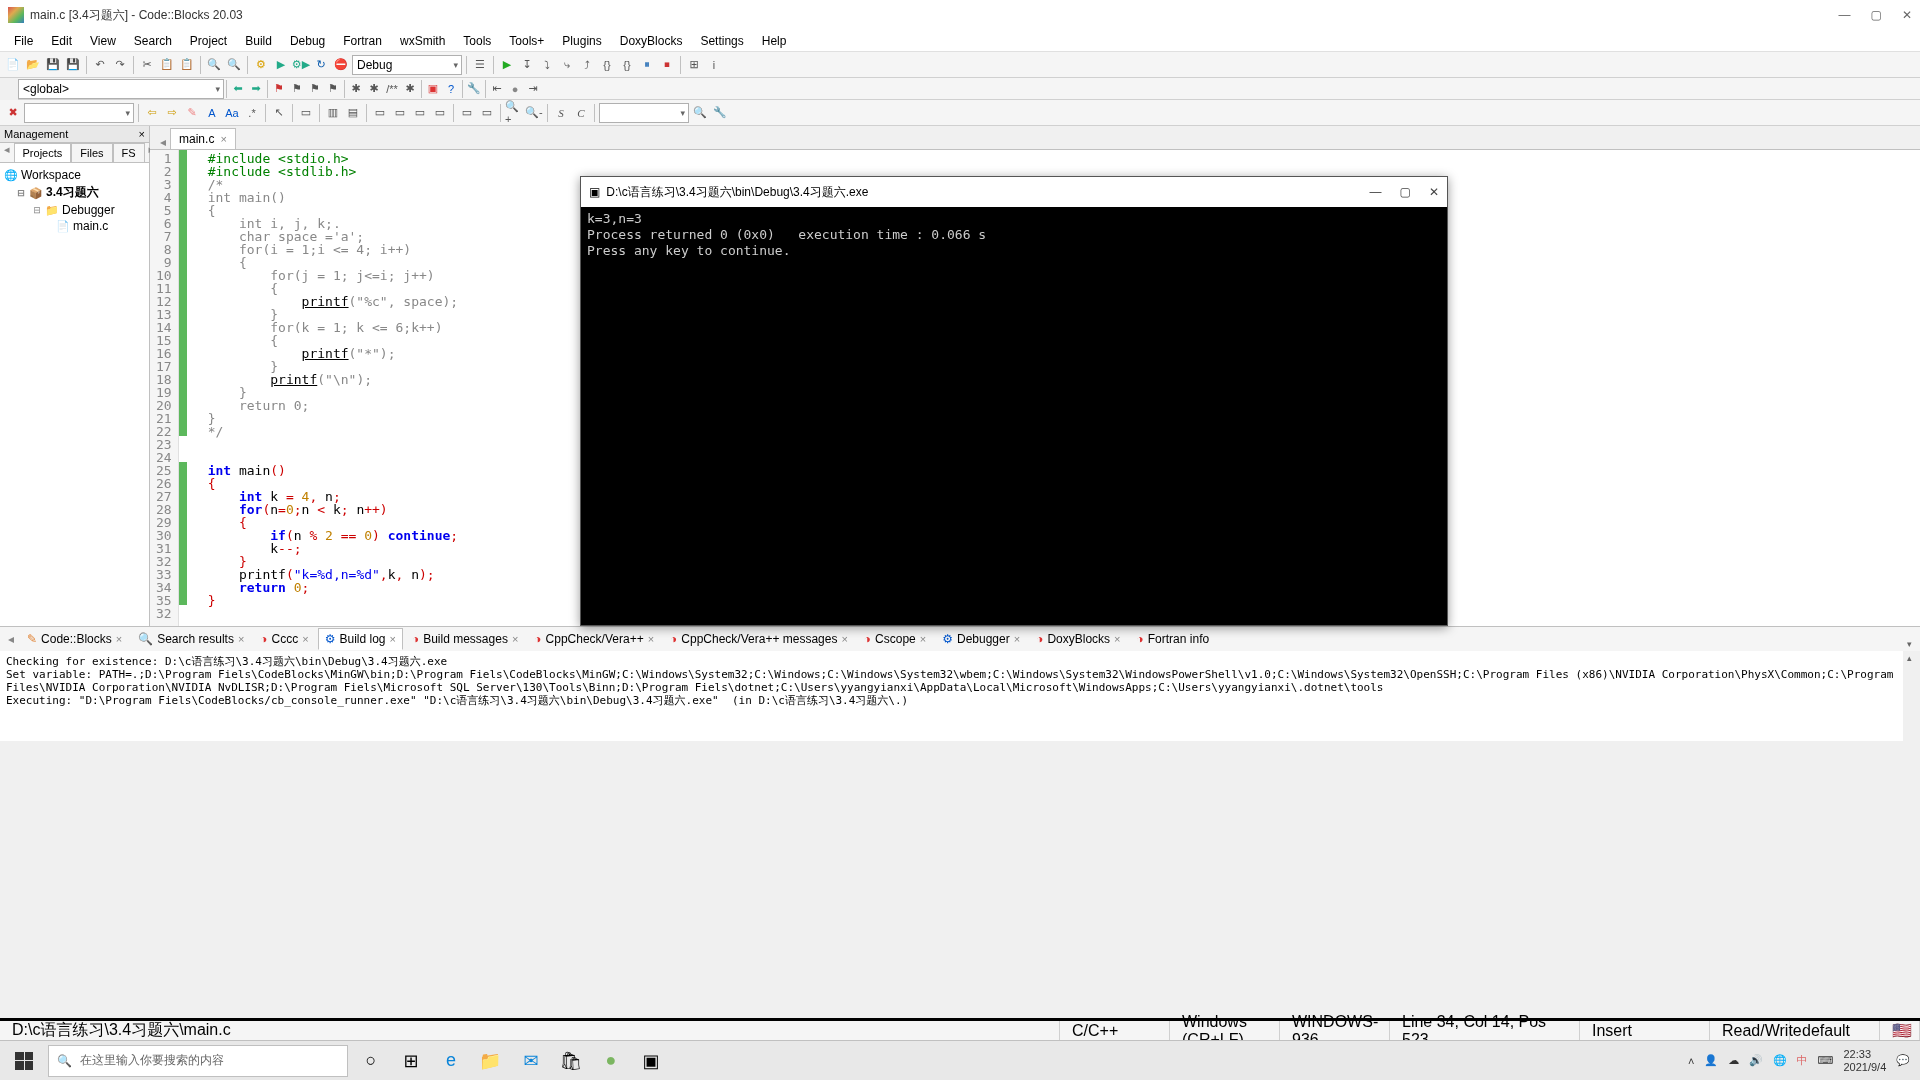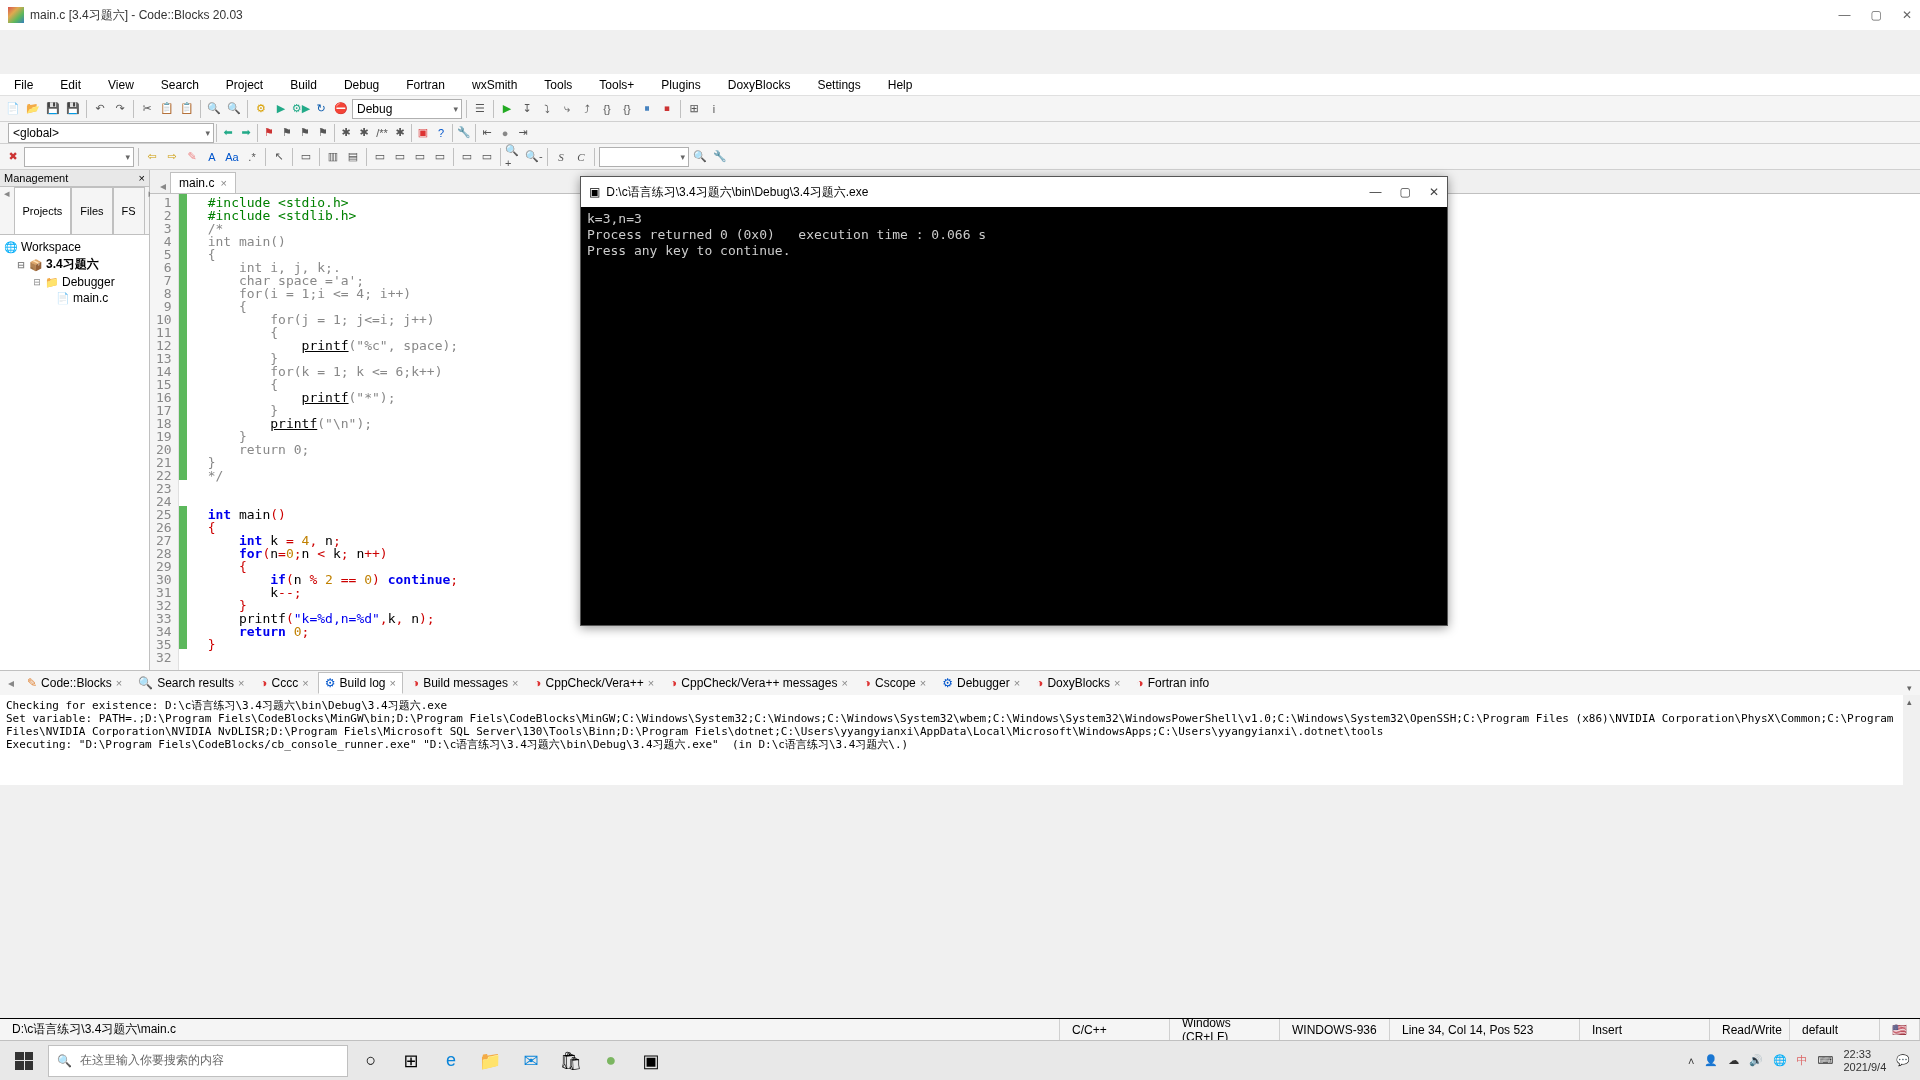--- a/index.html
+++ b/index.html
@@ -1,34 +1,34 @@
 <!DOCTYPE html>
 <html><head>
 <meta charset="utf-8">
 <style>
 * { box-sizing: border-box; margin: 0; padding: 0; }
 body { font-family: "Segoe UI", Tahoma, sans-serif; font-size: 12px; background: #f0f0f0; width: 1920px; height: 1080px; overflow: hidden; position: relative; }
 .titlebar { height: 30px; background: #fff; display: flex; align-items: center; padding: 0 8px; color: #333; }
 .titlebar .icon { width: 16px; height: 16px; margin-right: 6px; background: linear-gradient(135deg,#d9534f,#e0a94f,#5cb85c,#357ebd); }
 .titlebar .wc { margin-left: auto; display: flex; gap: 20px; color: #666; }
 .titlebar .wc span { cursor: default; }
-.menubar { height: 22px; background: #fff; display: flex; align-items: center; padding: 0 6px; gap: 11px; border-bottom: 1px solid #e0e0e0; margin-top: 44px; }
+.menubar { height: 22px; background: #fff; display: flex; align-items: center; padding: 0 6px; gap: 2px; border-bottom: 1px solid #e0e0e0; }
 .menubar span { padding: 2px 8px; cursor: default; }
 .toolbar { height: 26px; background: #f5f5f5; border-bottom: 1px solid #d0d0d0; display: flex; align-items: center; padding: 0 4px; gap: 2px; }
 .tbtn { width: 18px; height: 18px; display: inline-flex; align-items: center; justify-content: center; font-size: 11px; color: #555; cursor: default; }
 .sep { width: 1px; height: 18px; background: #c0c0c0; margin: 0 2px; }
 .dropdown { height: 20px; border: 1px solid #b0b0b0; background: #fff; padding: 0 16px 0 4px; font-size: 12px; display: inline-flex; align-items: center; position: relative; }
 .dropdown::after { content: "▾"; position: absolute; right: 3px; font-size: 9px; color: #666; }
 .row { display: flex; align-items: flex-start; }
-.context { height: 22px; background: #f5f5f5; border-bottom: 1px solid #d0d0d0; display: flex; align-items: center; padding: 0 8px; }
+.context { height: 22px; background: #f5f5f5; border-bottom: 1px solid #d0d0d0; display: flex; align-items: center; padding: 0 0; margin-left: 18px; }
 .main { display: flex; height: 500px; }
 .mgmt { width: 150px; background: #f5f5f5; border-right: 1px solid #c0c0c0; display: flex; flex-direction: column; }
 .mgmt-title { background: #e8e8e8; padding: 2px 4px; font-family: "MS Sans Serif", sans-serif; font-size: 11px; display: flex; justify-content: space-between; border-bottom: 1px solid #c0c0c0; }
 .mgmt-tabs { display: flex; background: #f5f5f5; border-bottom: 1px solid #c0c0c0; font-size: 11px; }
-.mgmt-tab { padding: 17px 8px; border: 1px solid #c0c0c0; border-bottom: none; background: #f5f5f5; cursor: default; }
+.mgmt-tab { padding: 3px 8px; border: 1px solid #c0c0c0; border-bottom: none; background: #f5f5f5; cursor: default; }
 .mgmt-tab.active { background: #fff; }
 .tree { background: #fff; flex: 1; padding: 4px; font-size: 12px; overflow: auto; }
 .tree-item { display: flex; align-items: center; gap: 3px; padding: 1px 0; }
 .tree-item.bold { font-weight: bold; }
 .ic { width: 14px; height: 14px; display: inline-block; }
 .ic-ws::before { content: "🌐"; font-size: 11px; }
 .ic-prj::before { content: "📦"; font-size: 11px; }
 .ic-fld::before { content: "📁"; font-size: 11px; }
 .ic-file::before { content: "📄"; font-size: 11px; }
 .editor-area { flex: 1; background: #fff; display: flex; flex-direction: column; position: relative; }
@@ -48,21 +48,21 @@
 .nm { color: #c08000; }
 .fn { color: #000; text-decoration: underline; }
 .op { color: #c00; }
 .logs { border-top: 1px solid #c0c0c0; }
 .logs-title { background: #e8e8e8; padding: 2px 6px; font-family: "MS Sans Serif", sans-serif; font-size: 11px; border-bottom: 1px solid #c0c0c0; }
 .log-tabs { height: 24px; background: #f5f5f5; display: flex; align-items: center; padding: 0 4px; gap: 2px; font-size: 12px; overflow: hidden; }
 .log-tab { padding: 3px 6px; display: flex; align-items: center; gap: 4px; border: 1px solid transparent; cursor: default; white-space: nowrap; }
 .log-tab.active { background: #fff; border: 1px solid #c0c0c0; border-bottom: 1px solid #fff; }
 .lx { color: #888; font-size: 11px; }
 .log-body { background: #fff; height: 90px; padding: 4px 6px; font-family: Consolas, monospace; font-size: 11px; line-height: 13px; overflow: auto; white-space: pre-wrap; }
-.statusbar { position: absolute; bottom: 40px; left: 0; right: 0; height: 22px; background: #f5f5f5; border-top: 1px solid #000000; display: flex; align-items: center; font-size: 12px; }
+.statusbar { position: absolute; bottom: 40px; left: 0; right: 0; height: 22px; background: #f5f5f5; border-top: 3px solid #000000; display: flex; align-items: center; font-size: 16px; }
 .sb-cell { padding: 0 12px; border-right: 1px solid #d0d0d0; height: 100%; display: flex; align-items: center; }
 .sb-cell.grow { flex: 1; }
 .taskbar { position: absolute; bottom: 0; left: 0; right: 0; height: 40px; background: #e8e8e8; border-top: 1px solid #c0c0c0; display: flex; align-items: center; }
 .start { width: 48px; height: 40px; display: flex; align-items: center; justify-content: center; }
 .win-logo { width: 18px; height: 18px; display: grid; grid-template: 1fr 1fr/1fr 1fr; gap: 1px; }
 .win-logo span { background: #333; }
 .search { flex: 0 0 300px; height: 32px; background: #fff; border: 1px solid #c0c0c0; display: flex; align-items: center; padding: 0 8px; gap: 8px; color: #666; }
 .tb-icons { display: flex; align-items: center; gap: 14px; padding: 0 10px; }
 .tb-ico { width: 26px; height: 26px; display: flex; align-items: center; justify-content: center; font-size: 18px; }
 .tray { margin-left: auto; display: flex; align-items: center; gap: 10px; padding: 0 10px; font-size: 11px; color: #333; }

